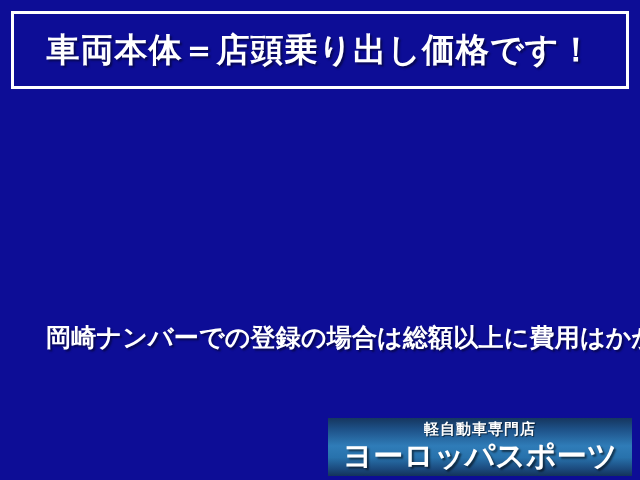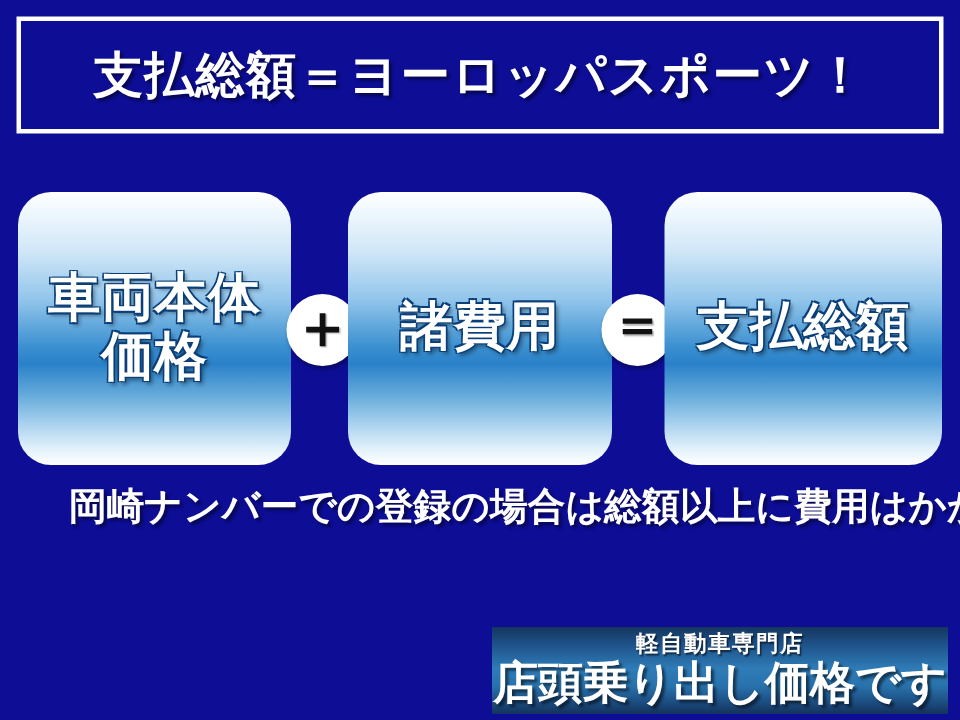--- a/index.html
+++ b/index.html
@@ -175,50 +175,26 @@
     white-space: nowrap;
     text-shadow: 2px 2px 2px rgba(0,0,0,0.55);
   }
 </style>
 </head>
 <body>
 
 <div class="banner">
 
   <div class="header-box">
-    <div class="header-text">支払総額＝ヨーロッパスポーツ！</div>
+    <div class="header-text">車両本体＝店頭乗り出し価格です！</div>
   </div>
 
-  <div class="formula-row">
-
-    <div class="calc-box box-1">
-      <div class="calc-label">車両本体
-価格</div>
-    </div>
-
-    <div class="op-circle op-plus">
-      <span class="op-glyph">＋</span>
-    </div>
-
-    <div class="calc-box box-2">
-      <div class="calc-label">諸費用</div>
-    </div>
-
-    <div class="op-circle op-equals">
-      <span class="op-glyph eq">＝</span>
-    </div>
-
-    <div class="calc-box box-3">
-      <div class="calc-label">支払総額</div>
-    </div>
-
-  </div>
 
   <div class="notes">
     <div class="note-line">岡崎ナンバーでの登録の場合は総額以上に費用はかかりません。</div>
   </div>
 
   <div class="logo-banner">
     <div class="logo-sub">軽自動車専門店</div>
-    <div class="logo-main">店頭乗り出し価格です</div>
+    <div class="logo-main">ヨーロッパスポーツ</div>
   </div>
 
 </div>
 
 </body></html>

